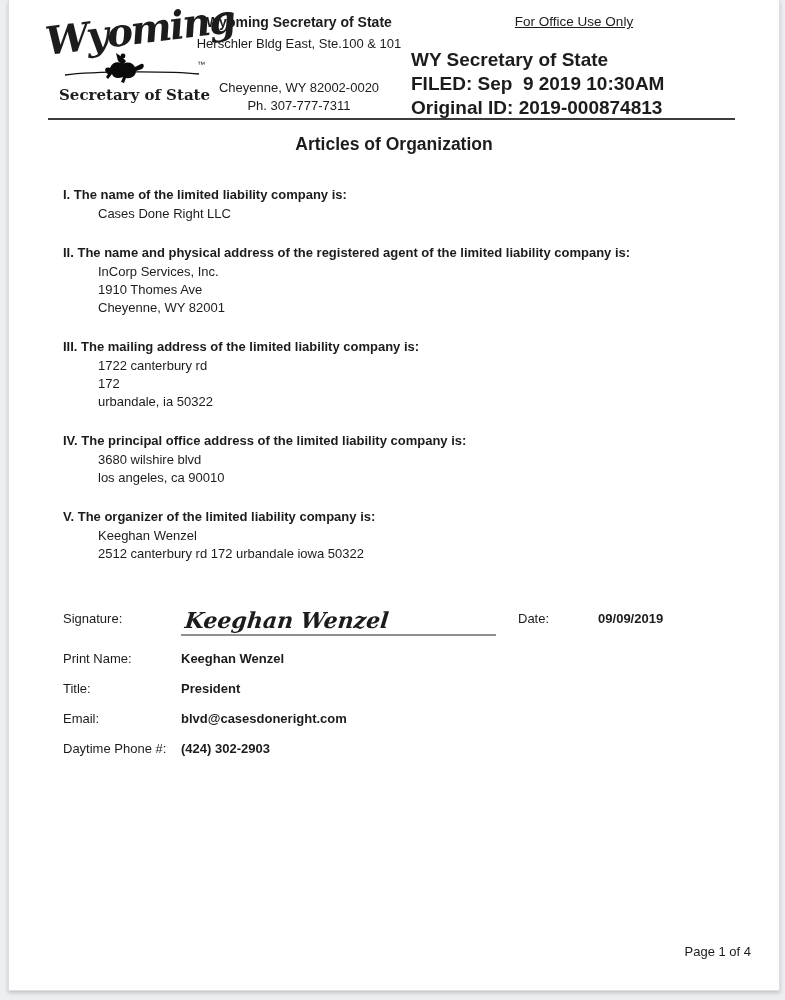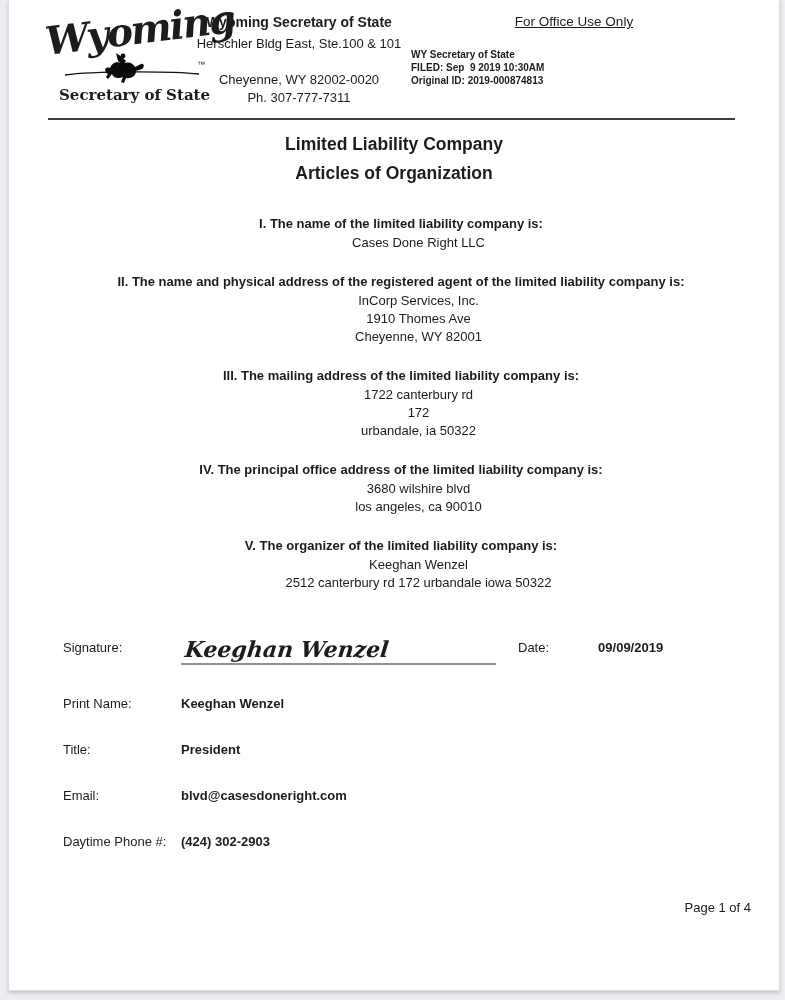--- a/index.html
+++ b/index.html
@@ -39,39 +39,39 @@
   .logo-subtitle {
     position:absolute; left:16px; top:74px; width:150px;
     font-family:"DejaVu Serif", serif;
     font-size:15px; font-weight:600; text-align:center;
     white-space:nowrap;
   }
 
   .hdr-center { position:absolute; left:168px; top:14px; width:244px; text-align:center; }
   .hdr-center .l1 { font-size:14px; font-weight:bold; }
   .hdr-center .l2 { font-size:13px; margin-top:6px; }
-  .hdr-center .l3 { font-size:13px; margin-top:21px; }
+  .hdr-center .l3 { font-size:13px; margin-top:29px; }
   .hdr-center .l4 { font-size:13px; margin-top:3px; }
 
   .office { position:absolute; left:402px; top:14px; width:326px; }
   .office-title {
     font-size:13.5px; text-align:center;
     text-decoration:underline; margin-bottom:20px;
   }
-  .office .ol { font-size:10px; font-weight:bold; margin-top:2px; white-space:pre; }
+  .office .ol { font-size:19px; font-weight:bold; margin-top:2px; white-space:pre; }
 
   .hdr-rule { position:absolute; left:39px; top:118px; width:687px; height:2px; background:#3c3c3c; }
 
   
   .content { position:absolute; left:0; top:118px; width:100%; }
   .doc-title { margin-top:12px; text-align:center; }
   .doc-title div { font-size:17.5px; font-weight:bold; line-height:29px; }
 
   .sections { margin:27px 40px 0 54px; }
-  .section { margin-bottom:21px;text-align:center; }
+  .section { margin-bottom:21px; }
   .sec-heading { font-size:13px; font-weight:bold; line-height:17px; }
   .sec-lines { margin-left:35px; margin-top:2px; }
   .sec-line { font-size:13px; line-height:18px; }
 
   
   .sigblock { margin:44px 40px 0 54px; }
   .sig-row { display:flex; align-items:flex-start; }
   .lbl { width:118px; flex:none; font-size:13px; padding-top:4px; }
   .sig-cell {
     width:315px; flex:none;
@@ -83,25 +83,25 @@
     font-style:italic; font-weight:bold;
     font-size:22px; letter-spacing:0;
     transform:skewX(-6deg);
     display:inline-block;
     padding-left:4px;
   }
   .date-group { margin-left:22px; padding-top:4px; display:flex;gap:36px; }
   .date-lbl { font-size:13px; }
   .date-val { font-size:13px; font-weight:bold; margin-left:13px;text-align:center; }
 
-  .info-row { display:flex; margin-top:27px; }
+  .info-row { display:flex; margin-top:11px; }
   .info-row .val { font-size:13px; font-weight:bold; padding-top:4px; }
 
   .footer-page {
-    position:absolute; top:900px; right:28px;
+    position:absolute; top:944px; right:28px;
     font-size:13px;
   }
 </style>
 </head>
 <body>
 
 <div class="page">
 
   <div class="header">
 
@@ -134,21 +134,20 @@
       <div class="ol">FILED: Sep  9 2019 10:30AM</div>
       <div class="ol">Original ID: 2019-000874813</div>
     </div>
 
     <div class="hdr-rule"></div>
   </div>
 
   <div class="content">
 
     <div class="doc-title">
-      <div>Limited Liability Company</div>
       <div>Articles of Organization</div>
     </div>
 
     <div class="sections">
 
       <div class="section">
         <div class="sec-heading">I. The name of the limited liability company is:</div>
         <div class="sec-lines">
           <div class="sec-line">Cases Done Right LLC</div>
         </div>

